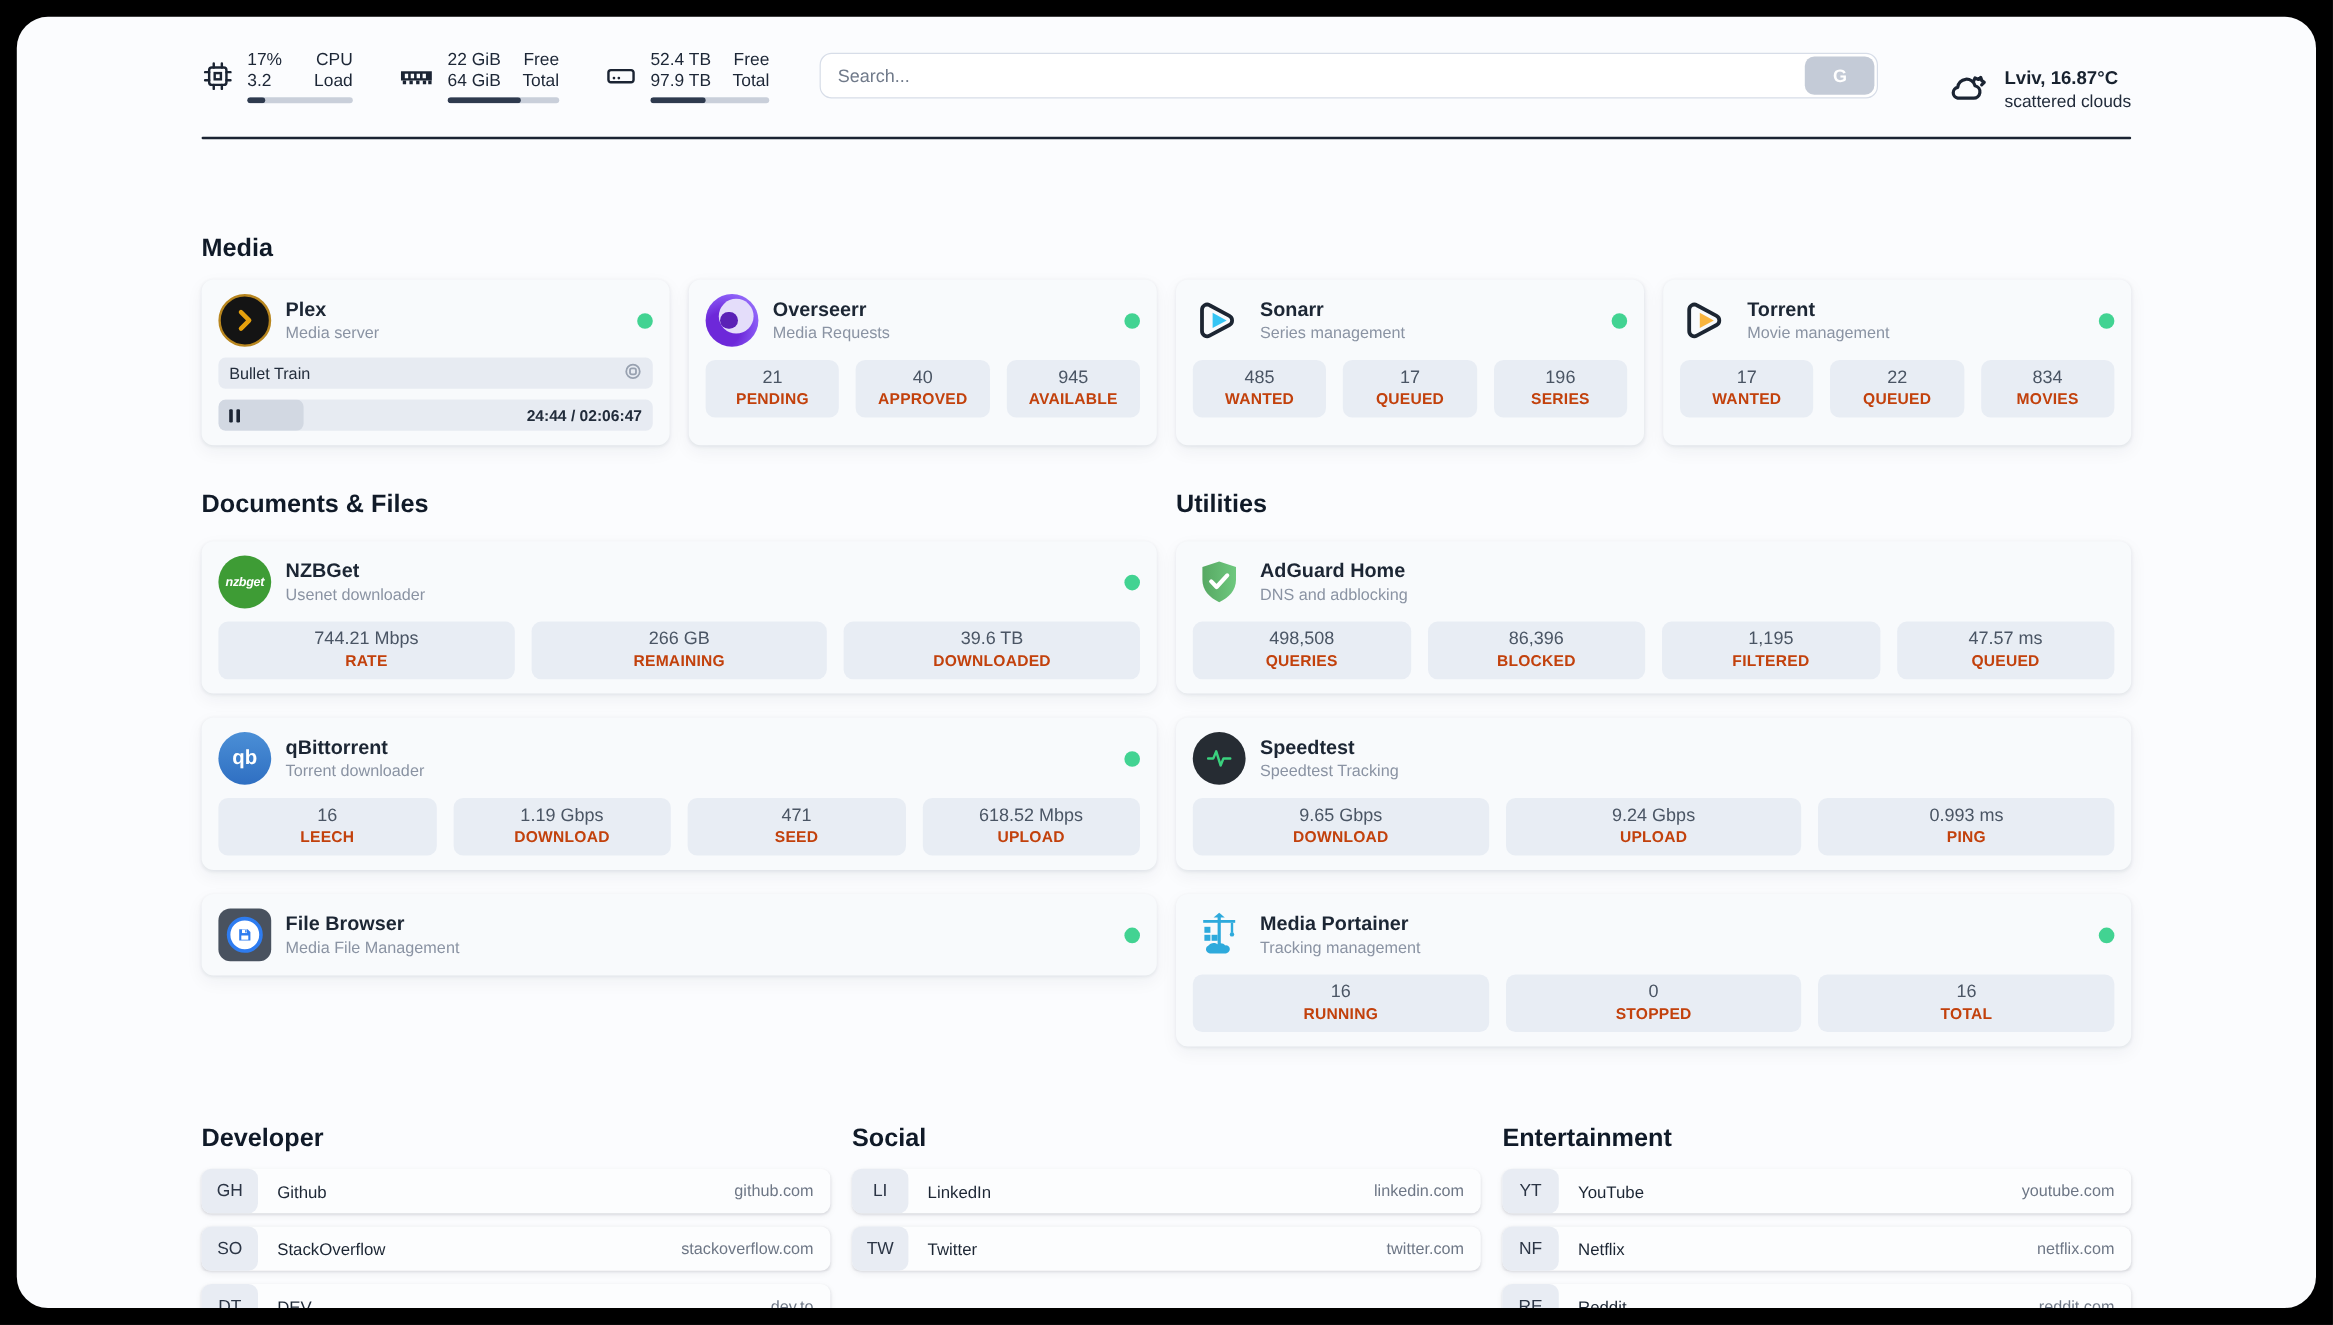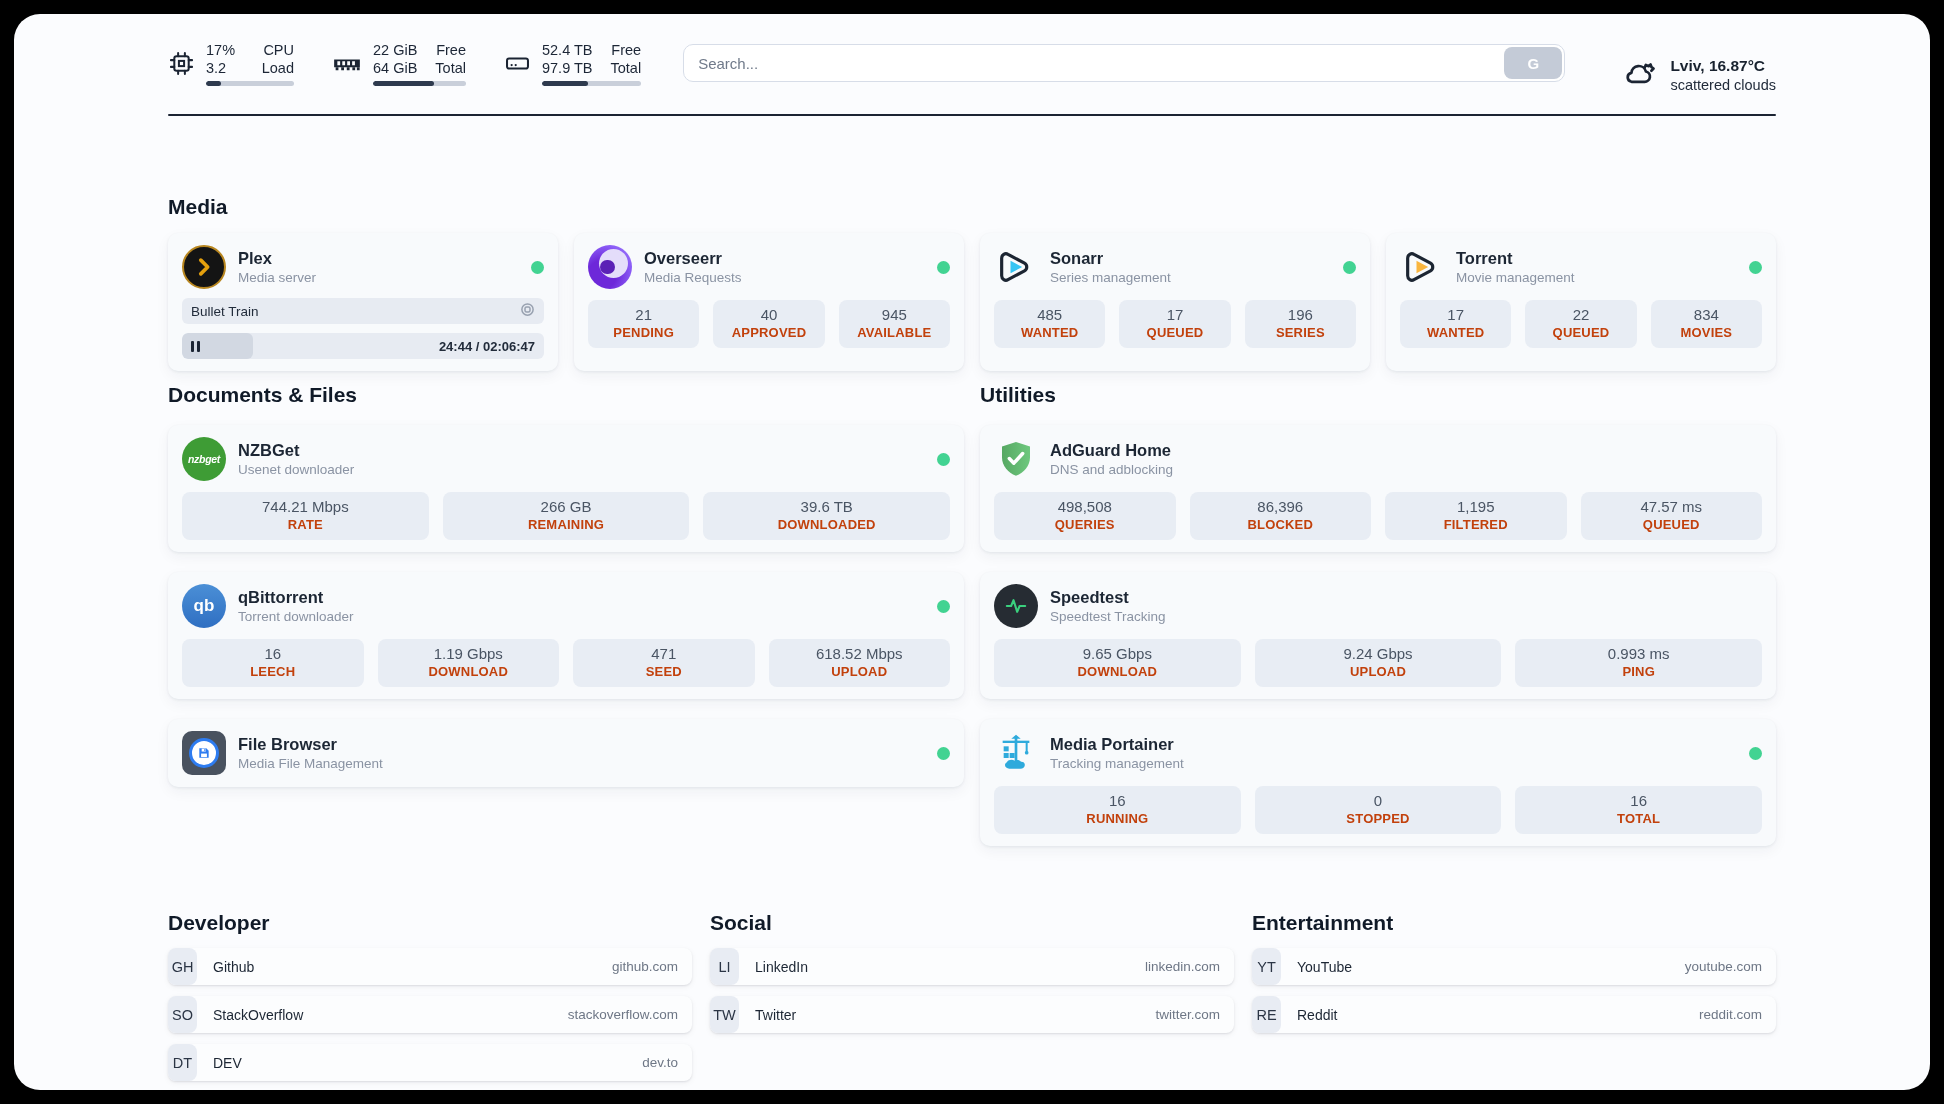--- a/index.html
+++ b/index.html
@@ -47,21 +47,21 @@
 
   
   .media-line { margin-top:9px; height:26px; background:#e7ebf2; border-radius:6px; display:flex; align-items:center; padding:0 9px; font-size:13.5px; color:#222c3b; position:relative; overflow:hidden; }
   .media-line .grow { flex:1; }
   .m-fill { position:absolute; left:0; top:0; bottom:0; background:#d2d8e2; border-radius:6px; }
   .pause { position:relative; display:flex; gap:3px; margin-right:8px; }
   .pause span { width:3px; height:11px; background:#1b2433; border-radius:1px; }
   .m-time { position:relative; margin-left:auto; font-weight:600; font-size:13px; }
 
   
-  .row2 { margin-top:10px; display:grid; grid-template-columns:1fr 1fr; gap:16px; align-items:start; }
+  .row2 { margin-top:36px; display:grid; grid-template-columns:1fr 1fr; gap:16px; align-items:start; }
   .col h2 { margin-bottom:16px; }
   .col .card { margin-bottom:20px; }
   .col .card:last-child { margin-bottom:0; }
 
   
   .app-icon { width:44px; height:44px; flex:0 0 auto; position:relative; display:flex; align-items:center; justify-content:center; }
   .round { border-radius:50%; }
   .plex-bg { background:#141414; border:2px solid #b8861f; }
   .overseerr-bg { background:radial-gradient(circle at 32% 68%, #6d28d9 0 34%, #8b5cf6 70%, #a78bfa 100%); overflow:hidden; }
   .ovs-inner { position:absolute; width:66%; height:66%; right:9%; top:9%; border-radius:50%; background:#e4ddfa; }
@@ -70,21 +70,21 @@
   .qb-bg { background:linear-gradient(180deg,#4b8fd6,#2f6fc2); color:#fff; font-size:17px; font-weight:600; }
   .fb-bg { background:#49525f; border-radius:10px; }
   .fb-circle { width:30px; height:30px; border-radius:50%; background:#fff; border:3px solid #2e7cf0; display:flex; align-items:center; justify-content:center; }
   .st-bg { background:#262c33; }
 
   
   .links { margin-top:63px; display:grid; grid-template-columns:1fr 1fr 1fr; gap:18px; padding-bottom:30px; }
   .links h2 { margin-bottom:11px; }
   .link-row { display:flex; align-items:center; height:37px; background:#fcfdfe; border-radius:8px; box-shadow:0 1px 2px rgba(16,24,40,.10), 0 2px 6px rgba(16,24,40,.05); margin-bottom:11px; cursor:pointer; }
   .link-row:last-child { margin-bottom:0; }
-  .link-badge { width:29px; align-self:stretch; background:#e8ecf3; border-radius:8px; display:flex; align-items:center; justify-content:center; font-size:14.5px; font-weight:500; color:#2b3545; }
+  .link-badge { width:47px; align-self:stretch; background:#e8ecf3; border-radius:8px; display:flex; align-items:center; justify-content:center; font-size:14.5px; font-weight:500; color:#2b3545; }
   .link-name { margin-left:16px; font-size:14px; color:#1c2634; }
   .link-url { margin-left:auto; margin-right:14px; font-size:13.5px; color:#6e7786; }
 </style>
 </head>
 <body>
 
 <div class="canvas">
 
   <div class="topbar">
     <div class="sysstats">
@@ -530,20 +530,25 @@
     </div>
 
     <div class="col">
       <h2 class="sec">Entertainment</h2>
       <div class="link-row">
         <span class="link-badge">YT</span>
         <span class="link-name">YouTube</span>
         <span class="link-url">youtube.com</span>
       </div>
       <div class="link-row">
+        <span class="link-badge">NF</span>
+        <span class="link-name">Netflix</span>
+        <span class="link-url">netflix.com</span>
+      </div>
+      <div class="link-row">
         <span class="link-badge">RE</span>
         <span class="link-name">Reddit</span>
         <span class="link-url">reddit.com</span>
       </div>
     </div>
   </div>
 
 </div>
 
 </body></html>

